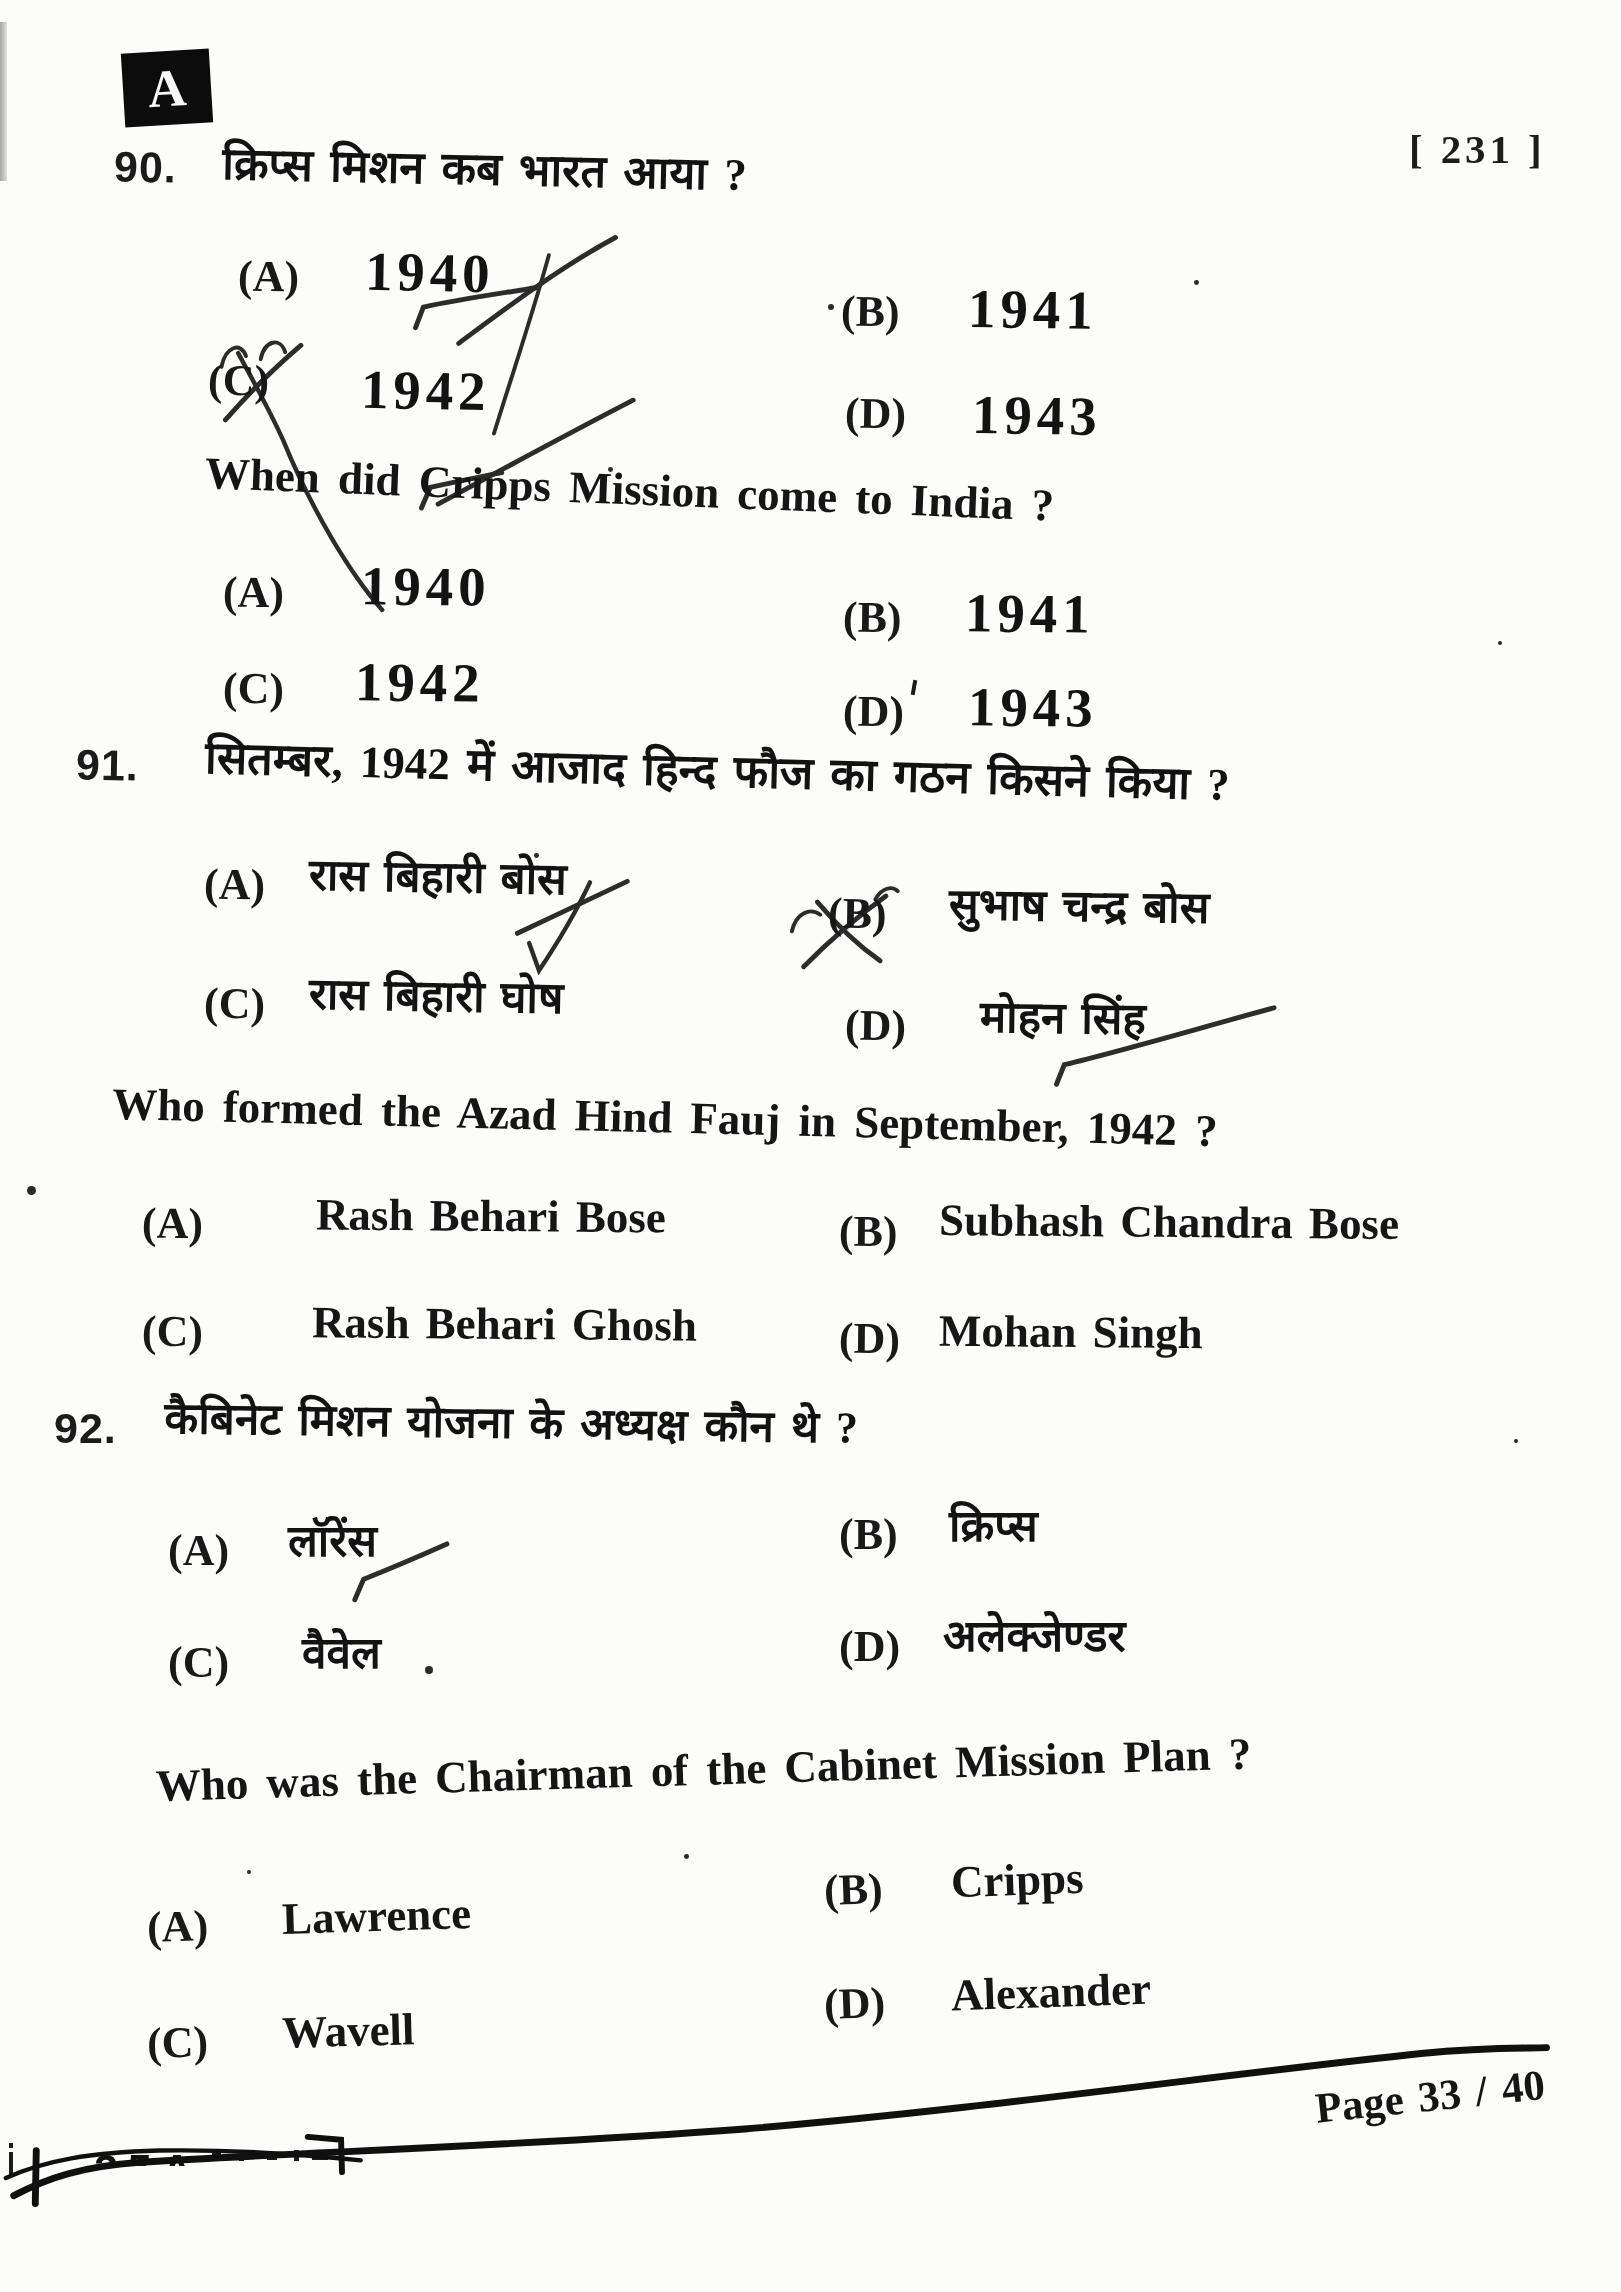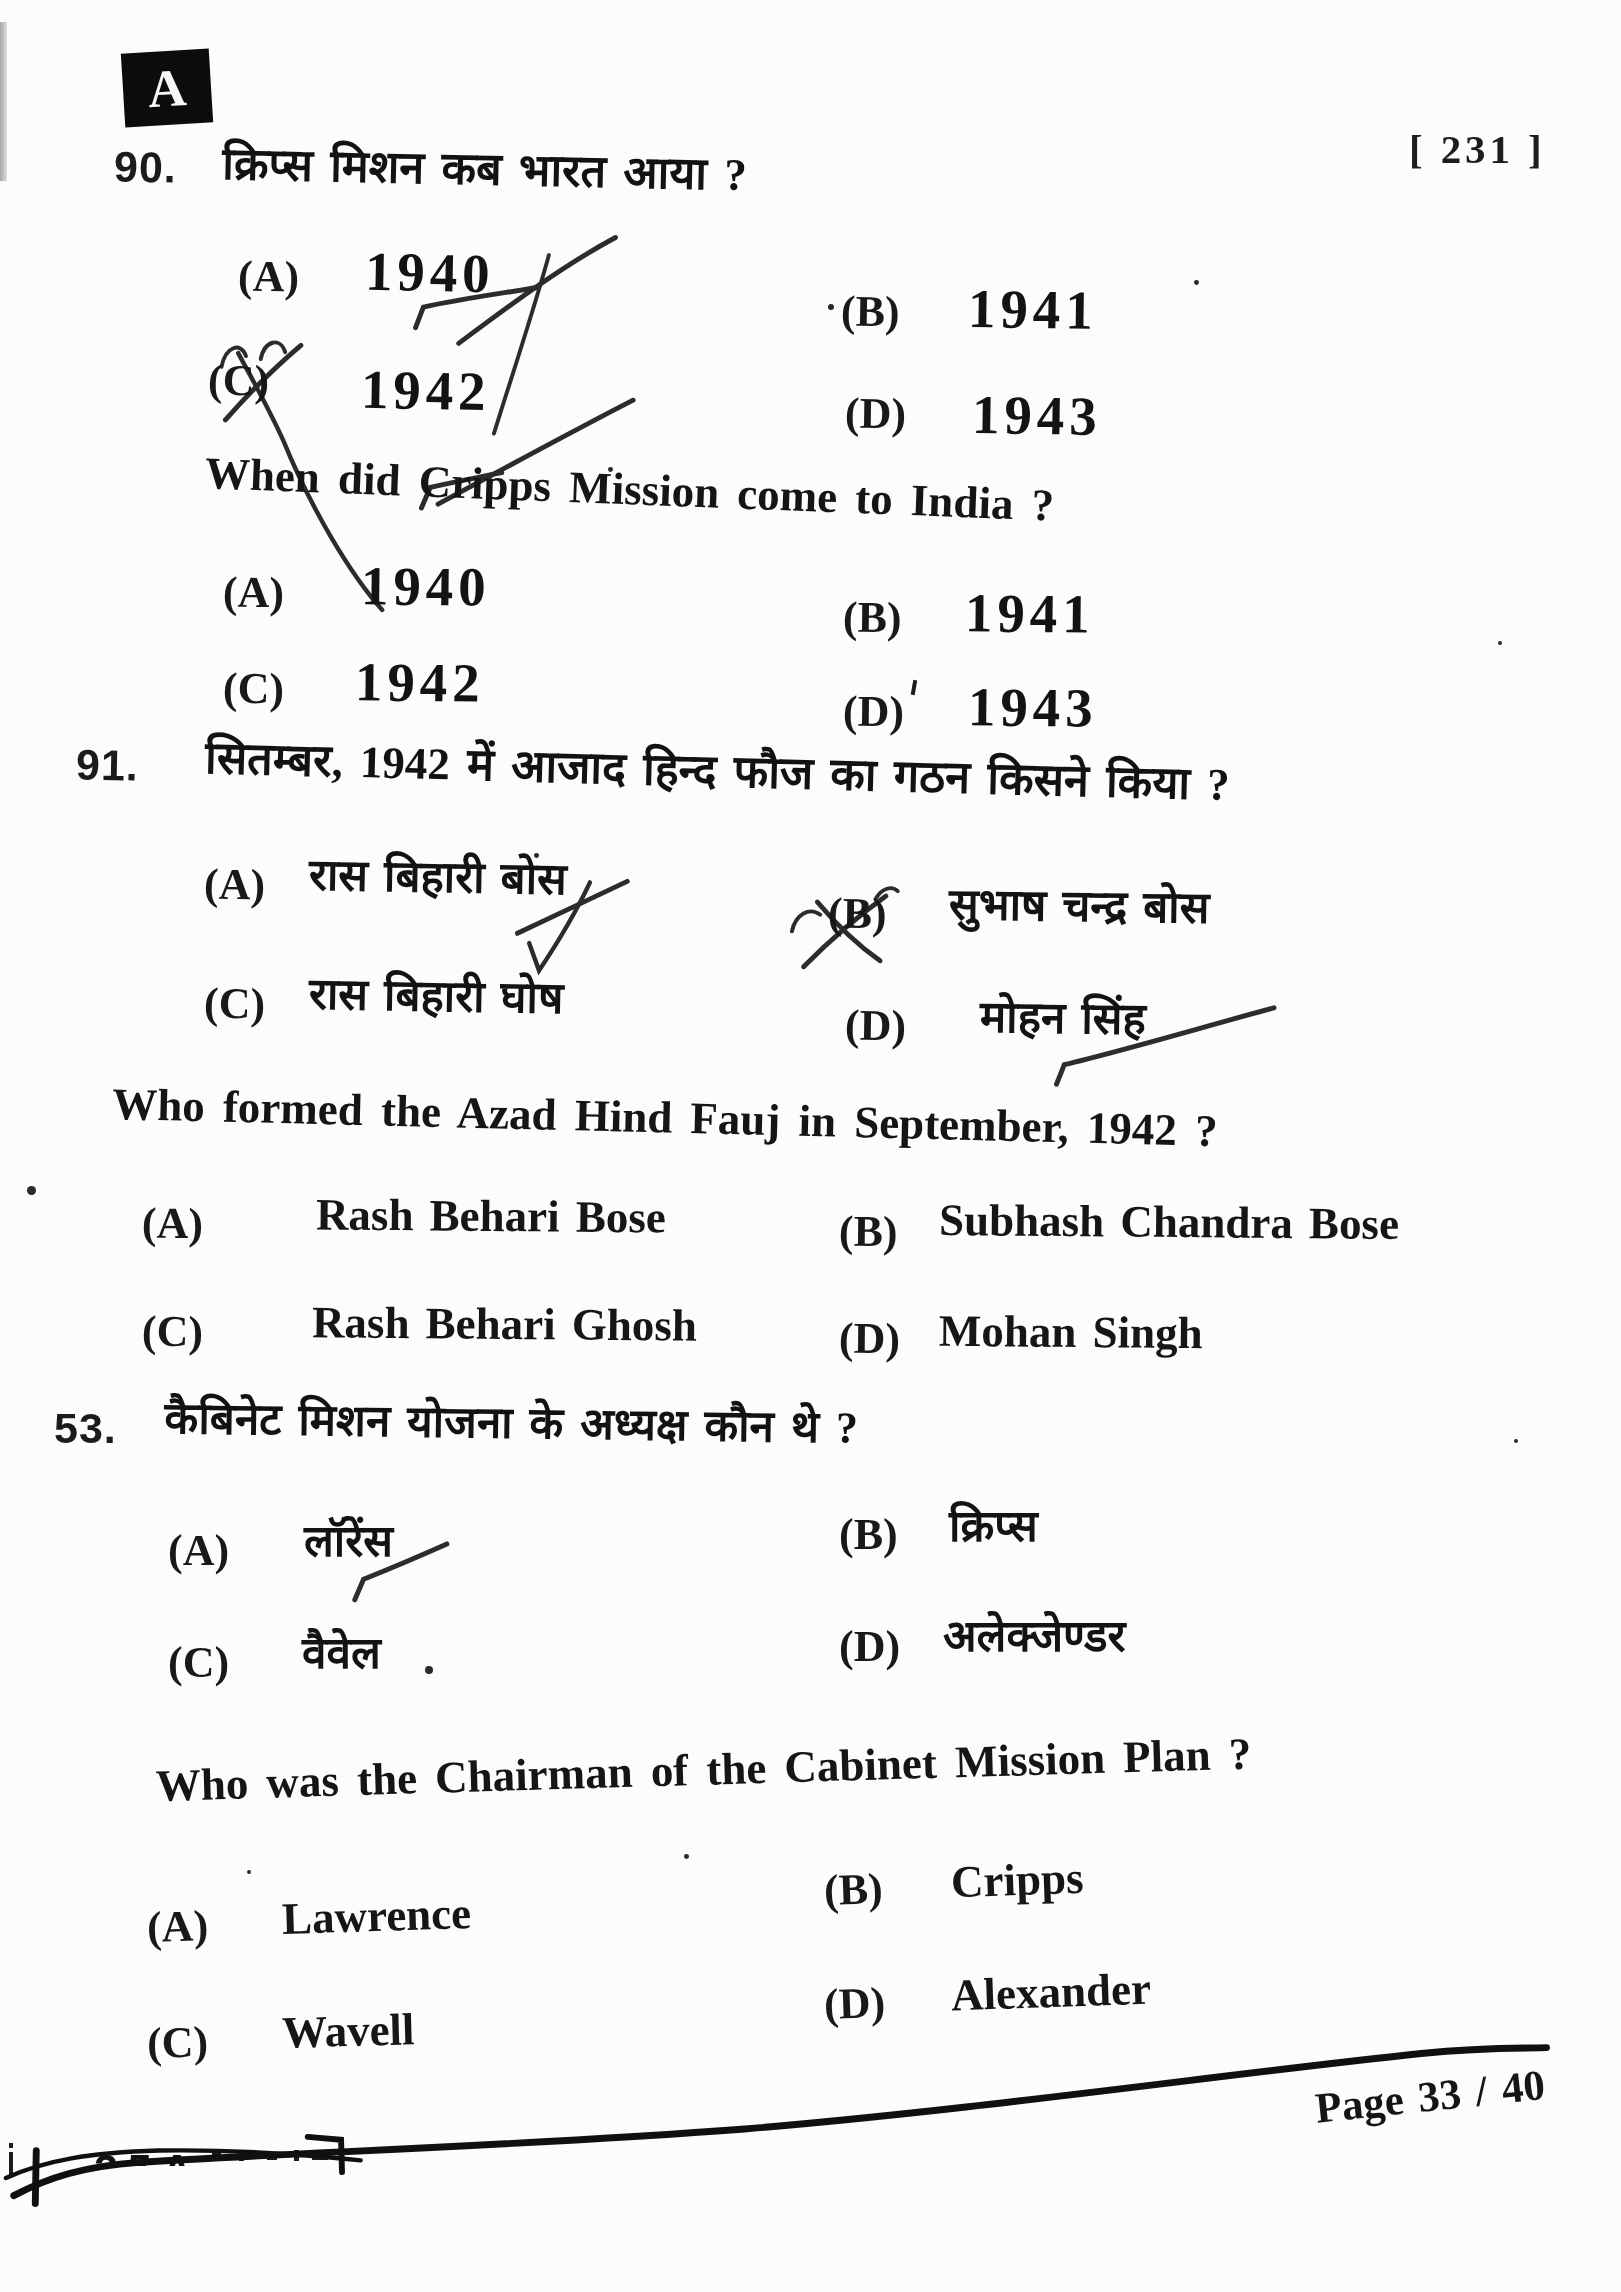--- a/index.html
+++ b/index.html
@@ -116,25 +116,25 @@
 
 <div class="abs lbl" style="left:142px;top:1198px;transform:rotate(0.5deg);">(A)</div>
 <div class="abs ven" style="left:316px;top:1190px;transform:rotate(0.5deg);">Rash Behari Bose</div>
 <div class="abs lbl" style="left:839px;top:1206px;transform:rotate(0.5deg);">(B)</div>
 <div class="abs ven" style="left:939px;top:1196px;transform:rotate(0.5deg);">Subhash Chandra Bose</div>
 <div class="abs lbl" style="left:142px;top:1306px;transform:rotate(0.5deg);">(C)</div>
 <div class="abs ven" style="left:312px;top:1298px;transform:rotate(0.5deg);">Rash Behari Ghosh</div>
 <div class="abs lbl" style="left:839px;top:1313px;transform:rotate(0.5deg);">(D)</div>
 <div class="abs ven" style="left:939px;top:1306px;transform:rotate(0.5deg);">Mohan Singh</div>
 
-<div class="abs qnum" style="left:54px;top:1404px;">53.</div>
+<div class="abs qnum" style="left:54px;top:1404px;">92.</div>
 <div class="abs qhi" style="left:165px;top:1386px;font-size:44px;transform:rotate(0.8deg);transform-origin:left top;">कैबिनेट मिशन योजना के अध्यक्ष कौन थे ?</div>
 
 <div class="abs lbl" style="left:168px;top:1525px;">(A)</div>
-<div class="abs vhi" style="left:304px;top:1509px;">लॉरेंस</div>
+<div class="abs vhi" style="left:288px;top:1509px;">लॉरेंस</div>
 <div class="abs lbl" style="left:839px;top:1509px;">(B)</div>
 <div class="abs vhi" style="left:949px;top:1494px;">क्रिप्स</div>
 <div class="abs lbl" style="left:168px;top:1637px;">(C)</div>
 <div class="abs vhi" style="left:302px;top:1621px;">वैवेल</div>
 <div class="abs lbl" style="left:839px;top:1621px;">(D)</div>
 <div class="abs vhi" style="left:943px;top:1604px;">अलेक्जेण्डर</div>
 
 <div class="abs qen" style="left:155px;top:1760px;transform:rotate(-1.7deg);transform-origin:left top;">Who was the Chairman of the Cabinet Mission Plan ?</div>
 
 <div class="abs lbl" style="left:147px;top:1901px;transform:rotate(-1.8deg);">(A)</div>

